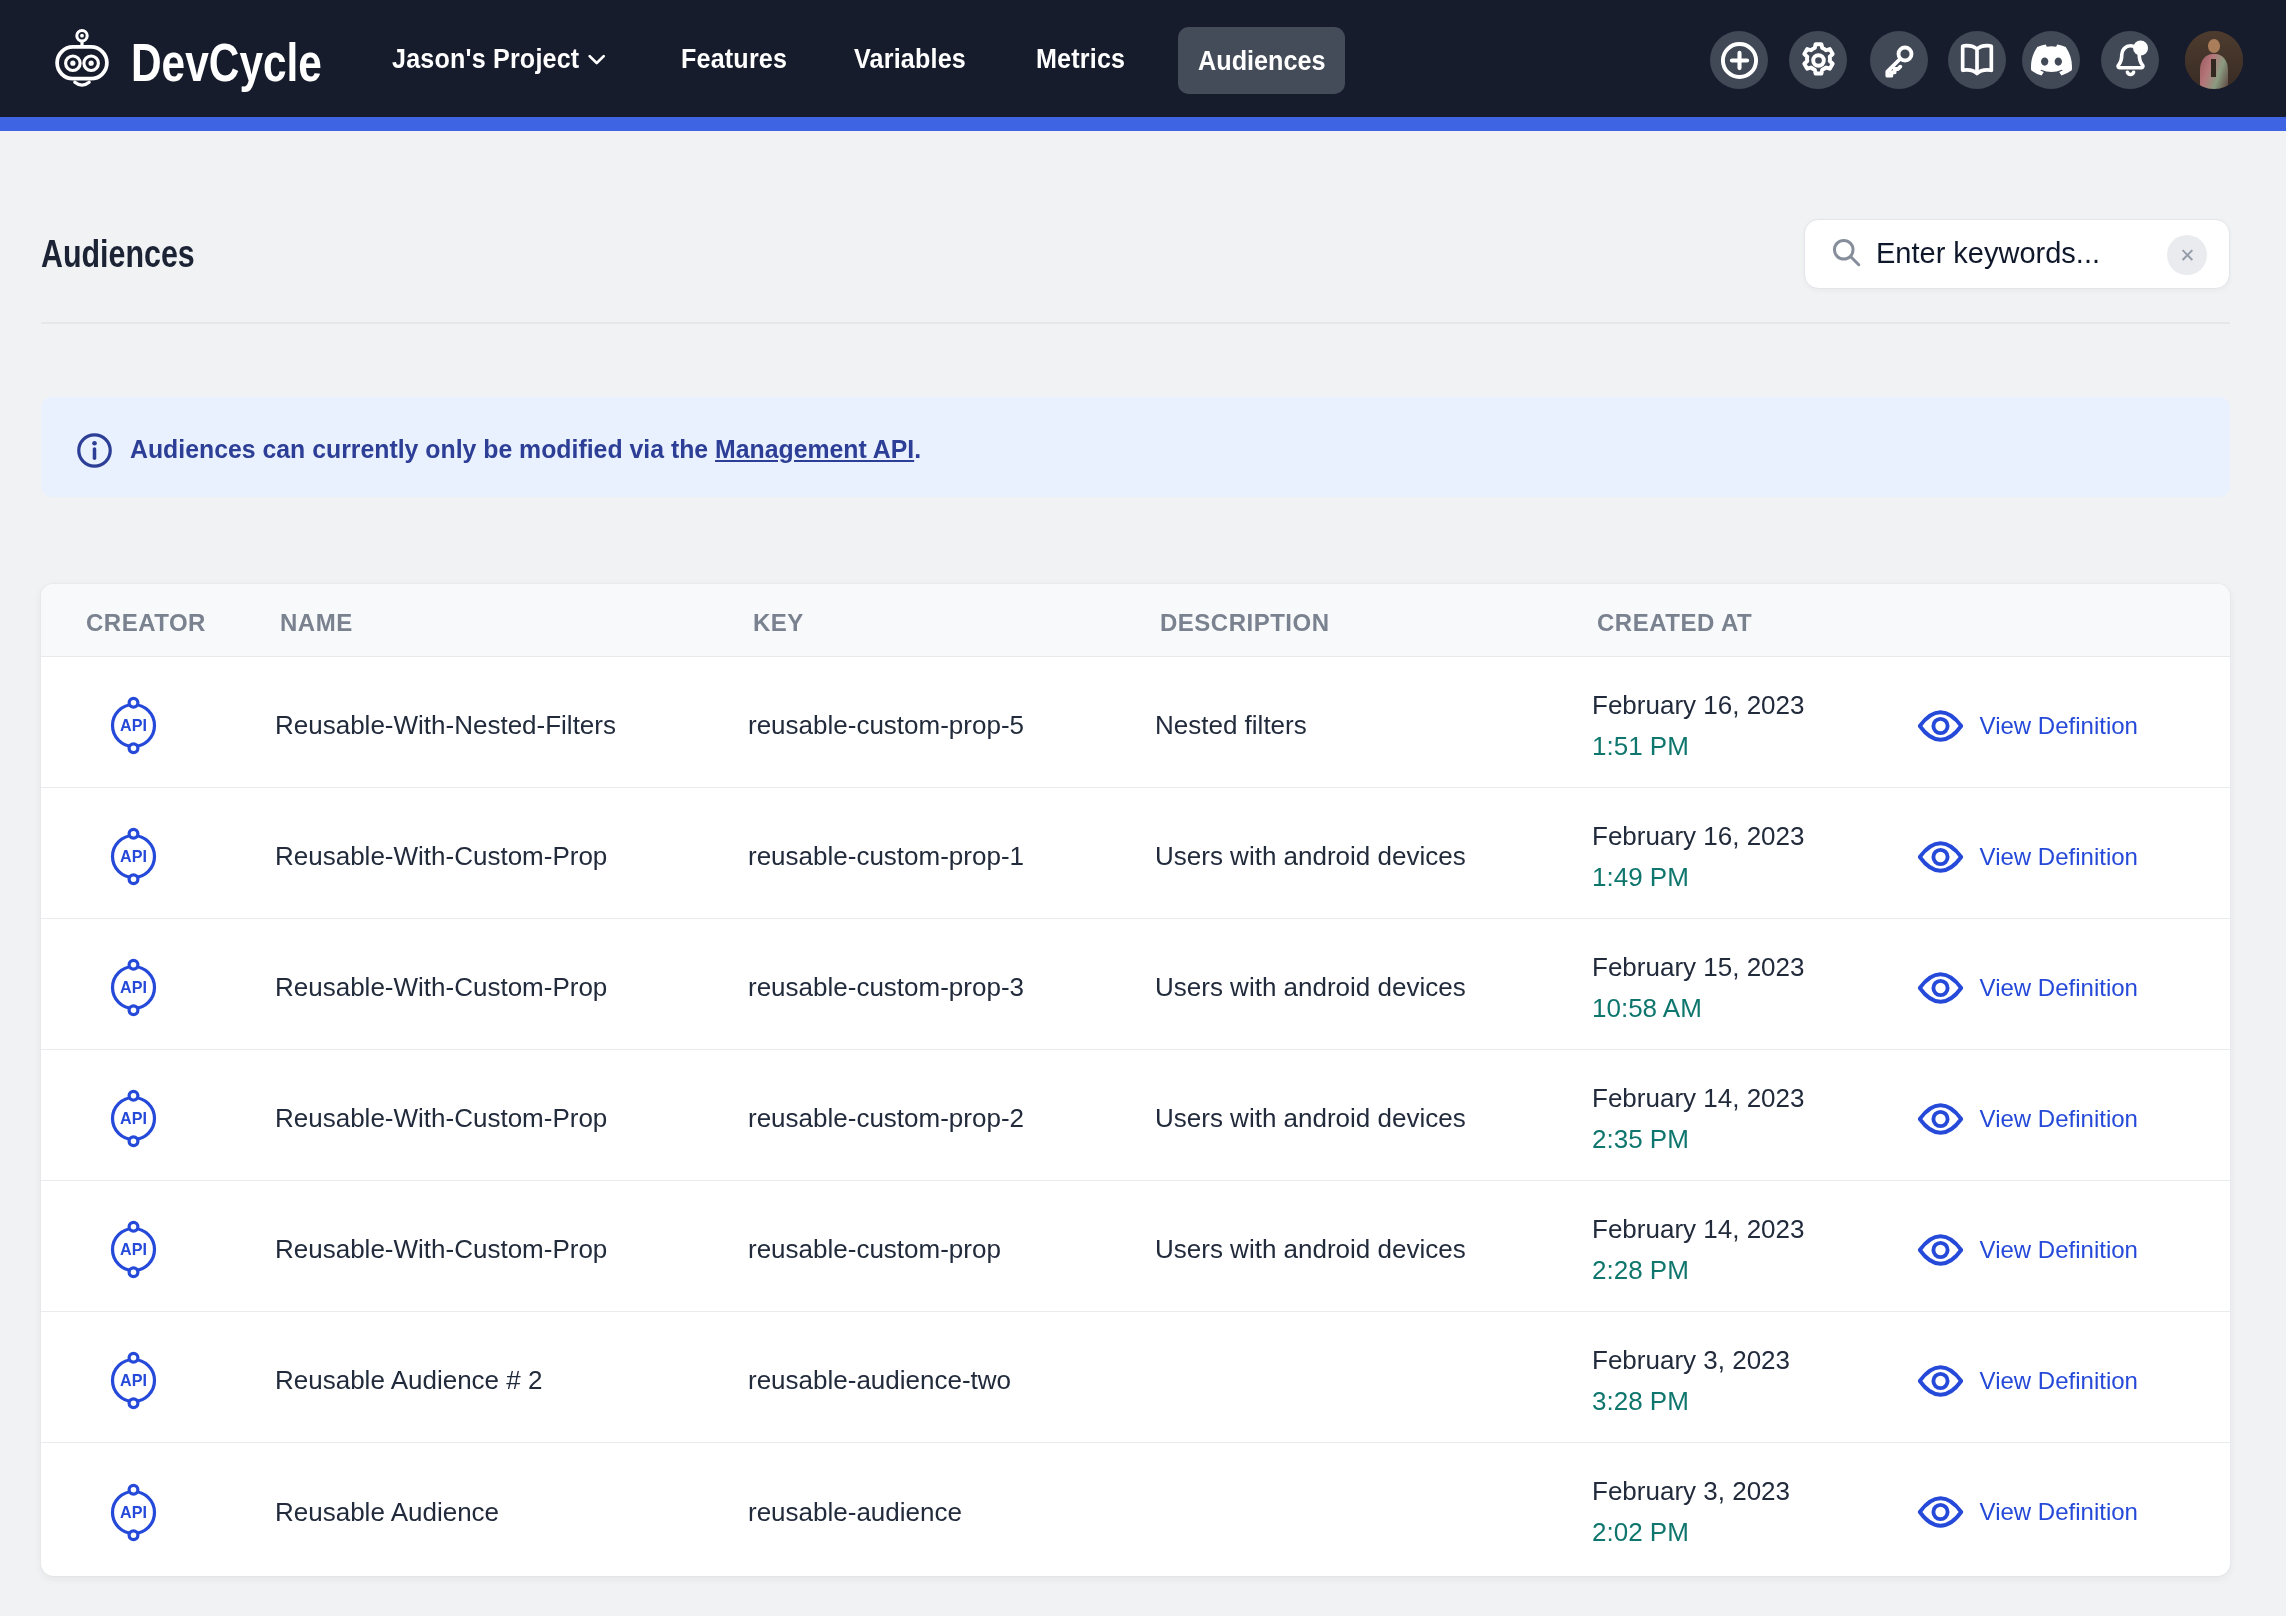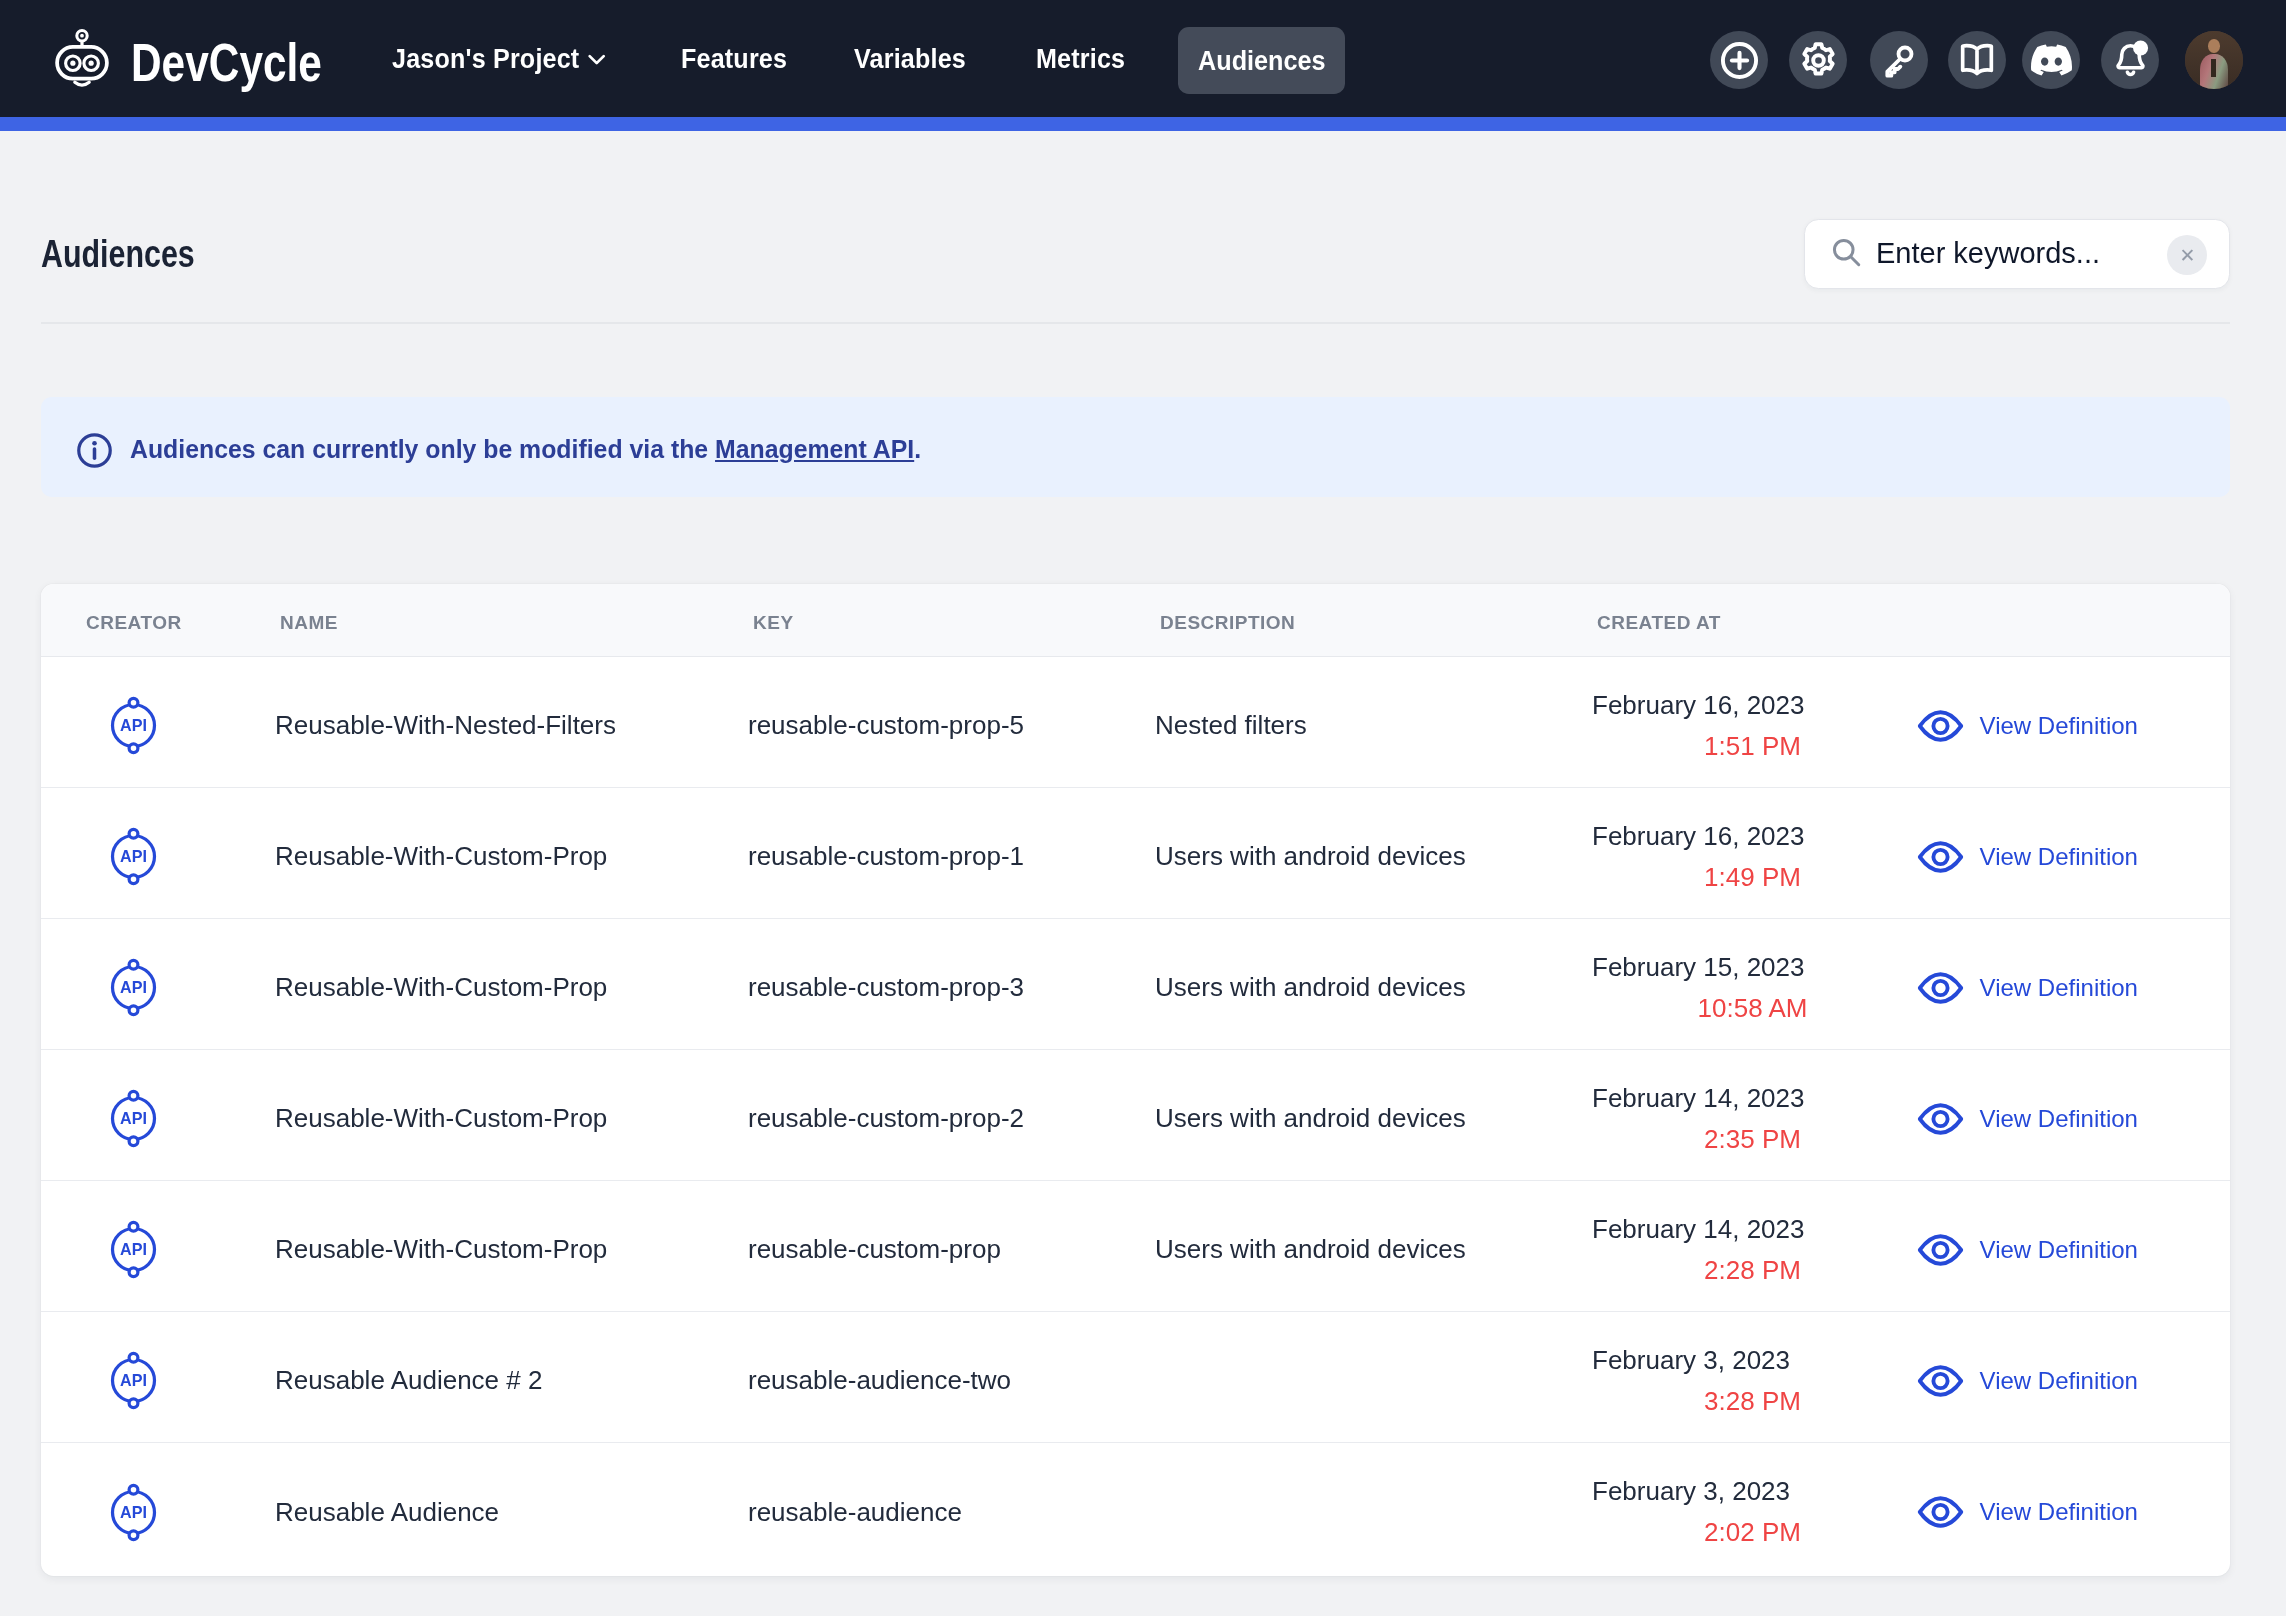--- a/index.html
+++ b/index.html
@@ -14,25 +14,25 @@
 .avatar { position:absolute; top:31px; width:58px; height:58px; border-radius:50%; overflow:hidden; background:#4a3b33; }
 .h1 { position:absolute; left:41px; top:233px; color:#1b2334; font-size:38px; font-weight:700; transform:scaleX(0.8); transform-origin:0 0; }
 .search { position:absolute; left:1804px; top:219px; width:426px; height:70px; background:#fff; border:1.8px solid #e3e5ea; border-radius:14.4px; box-shadow:0 1.8px 5.4px rgba(30,40,60,0.04); }
 .search .ph { position:absolute; left:71px; top:17px; font-size:29px; color:#0f172a; }
 .search .xbtn { position:absolute; right:21.6px; top:15.3px; width:40px; height:40px; border-radius:50%; background:#e9ebef; display:flex; align-items:center; justify-content:center; color:#949ca9; font-size:19px; font-weight:400; }
 .divider { position:absolute; left:41px; top:322px; width:2189px; height:1.8px; background:#e5e7ea; }
 .banner { position:absolute; left:41px; top:397px; width:2189px; height:100px; background:#e9f1fe; border-radius:10.8px; }
 .banner .txt { position:absolute; left:89px; top:39px; line-height:26px; transform:scaleX(0.955); transform-origin:0 0; font-size:26px; font-weight:700; color:#2c3e96; }
 .banner .txt a { color:#2c3e96; text-decoration:underline; }
 .card { position:absolute; left:41px; top:584px; width:2189px; height:992px; background:#fff; border-radius:12.6px; box-shadow:0 2.7px 9px rgba(25,35,55,0.06), 0 0 1.8px rgba(25,35,55,0.08); overflow:hidden; }
-.thead { display:grid; grid-template-columns:194px 473px 407px 437px 321px 1fr; height:73px; background:#f8f9fb; border-bottom:1.8px solid #e7e9ed; padding-left:45px; padding-top:6.3px; align-items:center; color:#7a8290; font-size:19px; font-weight:700; letter-spacing:0.5px; }
+.thead { display:grid; grid-template-columns:194px 473px 407px 437px 321px 1fr; height:73px; background:#f8f9fb; border-bottom:1.8px solid #e7e9ed; padding-left:45px; padding-top:6.3px; align-items:center; color:#7a8290; font-size:24px; font-weight:700; letter-spacing:0.5px; }
 .row { display:grid; grid-template-columns:194px 473px 407px 437px 321px 1fr; height:131px; border-bottom:1.8px solid #e9ebef; padding-left:40px; padding-top:7.2px; align-items:center; font-size:26px; color:#222b3c; }
 .row:last-child { border-bottom:none; }
 .cdate .d1 { color:#222b3c; }
-.cdate .d2 { color:#ef4444; margin-top:10px;text-align:center; }
+.cdate .d2 { color:#0f766e; margin-top:10px; }
 .action { display:flex; align-items:center; }
 .action .lnk { color:#2549d8; font-size:24px; font-weight:500; margin-left:16px; }
 .apiwrap { width:194px; display:flex; }
 </style>
 </head>
 <body>
 <div class="nav">
   <svg class="abs" style="left:55px; top:29px;" width="54" height="60" viewBox="0 0 60 67" fill="none" stroke="#fff">
     <circle cx="30" cy="7.5" r="5.8" stroke-width="3.4"></circle>
     <circle cx="30" cy="7.5" r="2.1" fill="#fff" stroke="none"></circle>

